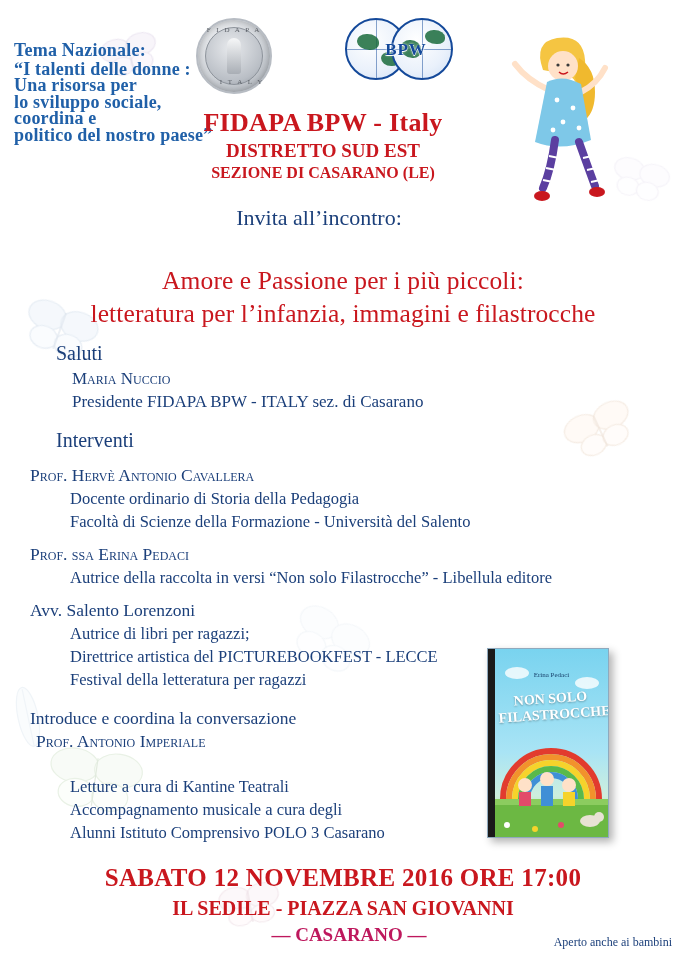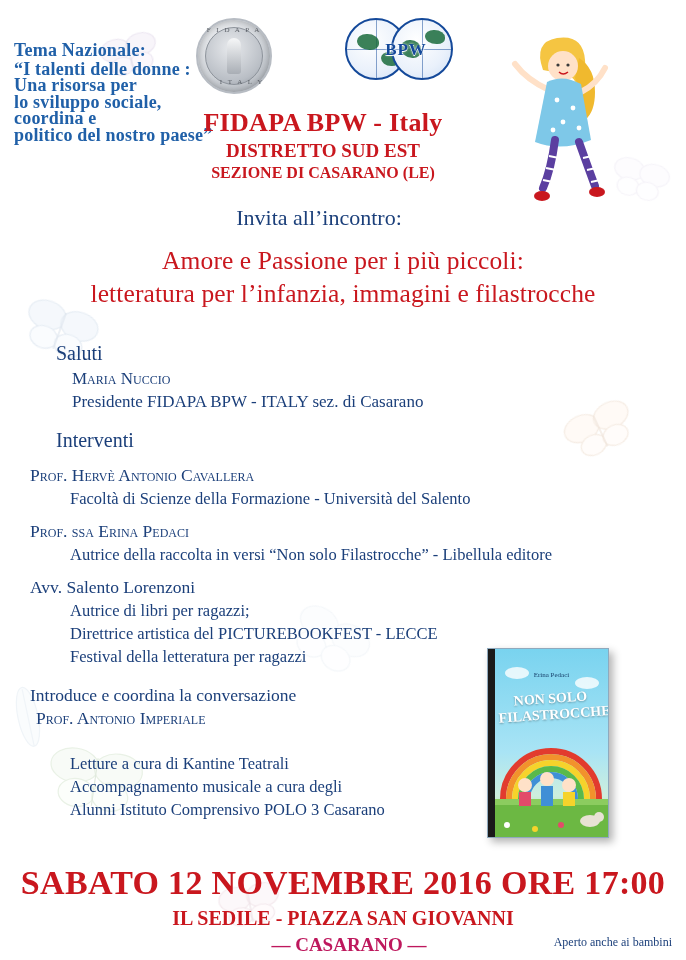--- a/index.html
+++ b/index.html
@@ -185,21 +185,21 @@
     font-size: 22px;
     color: #1b3f7a;
     font-family: "Liberation Serif", serif;
     margin-left: -48px;
   }
 
   .main-title {
     position: absolute;
     left: 16px;
     right: 16px;
-    top: 244px;
+    top: 264px;
     text-align: center;
     color: #c9171e;
     font-family: "Liberation Serif", serif;
     font-size: 25.5px;
     line-height: 33px;
     letter-spacing: .1px;
   }
 
   
   .body-text {
@@ -269,21 +269,21 @@
   
   .footer {
     position: absolute;
     left: 0; right: 0;
     top: 864px;
     text-align: center;
   }
   .f-date {
     font-family: "Liberation Serif", serif;
     font-weight: 700;
-    font-size: 34px;
+    font-size: 25px;
     color: #c9171e;
     letter-spacing: .3px;
   }
   .f-place {
     font-family: "Liberation Serif", serif;
     font-weight: 700;
     font-size: 20px;
     color: #c9171e;
     margin-top: 5px;
   }
@@ -476,20 +476,21 @@
 
     <div class="sec-head">Saluti</div>
     <div class="l1 smallcaps">Maria Nuccio</div>
     <div class="l1">Presidente FIDAPA BPW - ITALY sez. di Casarano</div>
 
     <div class="gap-m"></div>
     <div class="sec-head">Interventi</div>
 
     <div class="gap-s"></div>
     <div class="l0 smallcaps">Prof. Hervè Antonio Cavallera</div>
+    <div class="l-ind">Docente ordinario di Storia della Pedagogia</div>
     <div class="l-ind">Facoltà di Scienze della Formazione - Università del Salento</div>
 
     <div class="gap-s"></div>
     <div class="l0 smallcaps">Prof. ssa Erina Pedaci</div>
     <div class="l-ind">Autrice della raccolta in versi “Non solo Filastrocche” - Libellula editore</div>
 
     <div class="gap-s"></div>
     <div class="l0">Avv. Salento Lorenzoni</div>
     <div class="l-ind">Autrice di libri per ragazzi;</div>
     <div class="l-ind">Direttrice artistica del PICTUREBOOKFEST - LECCE</div>

